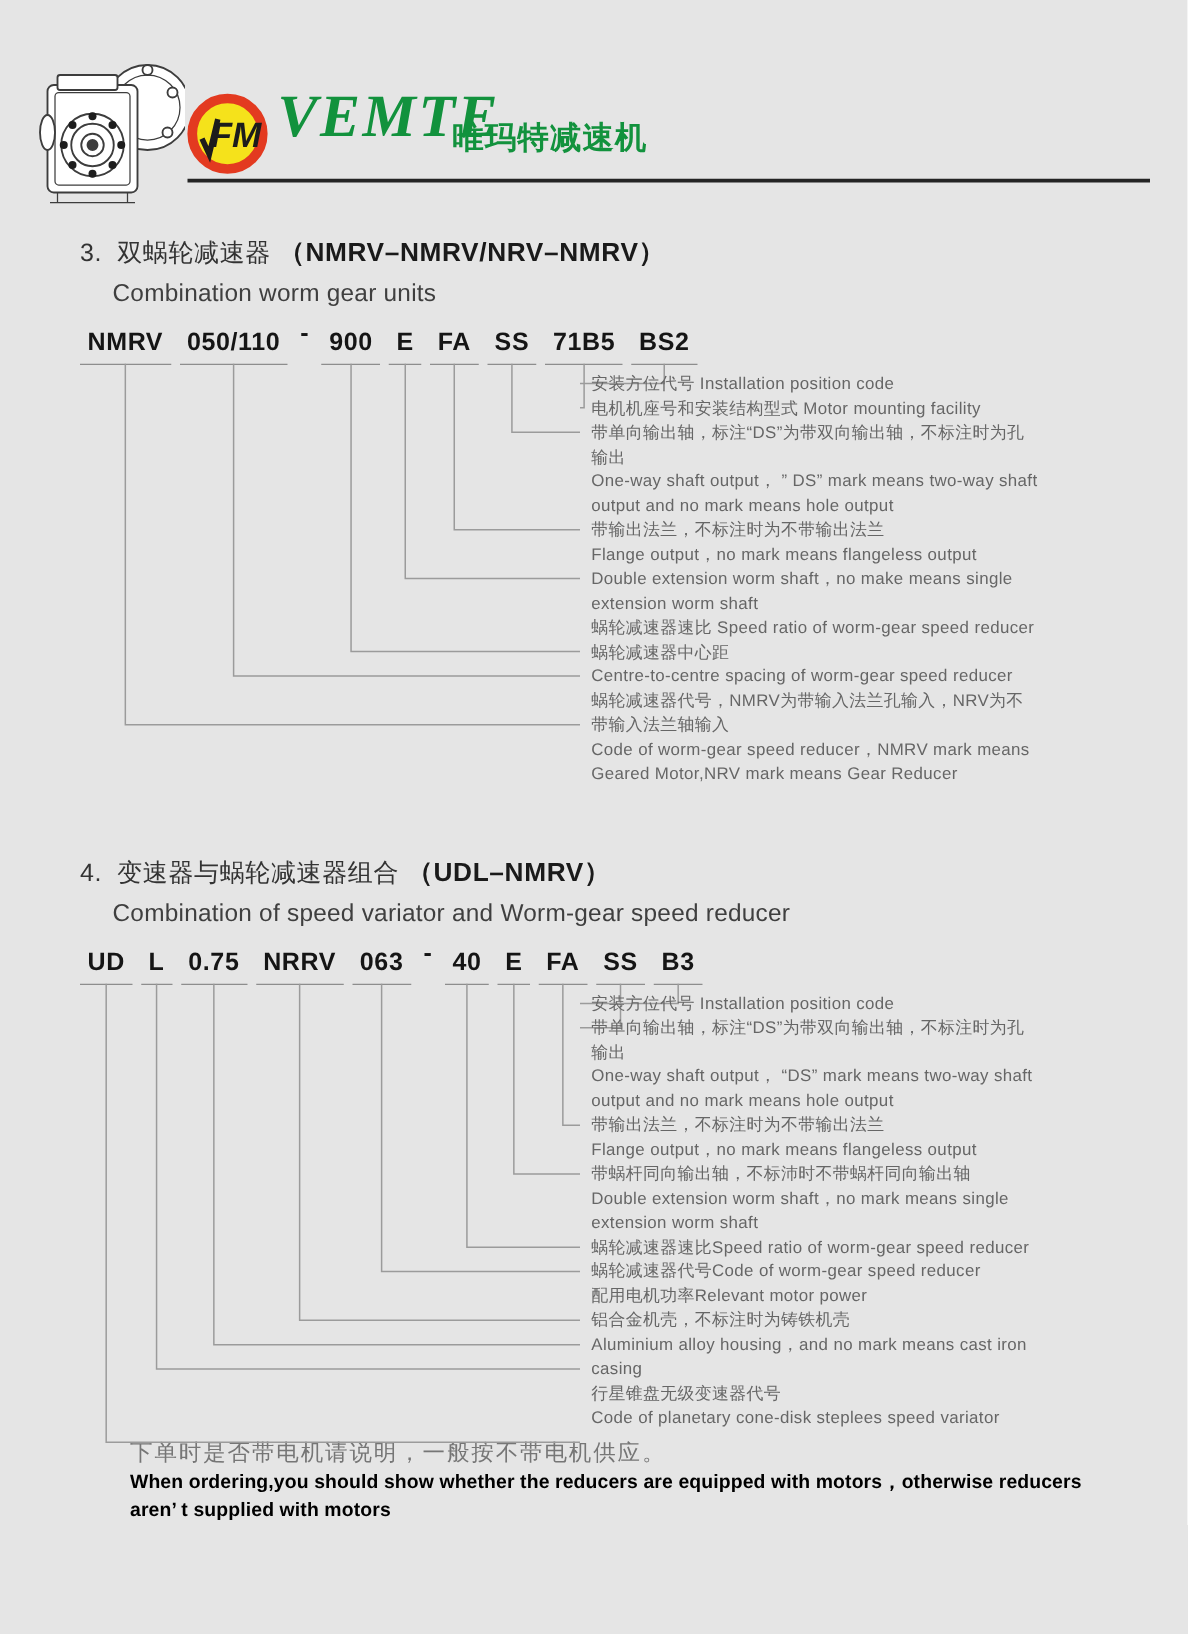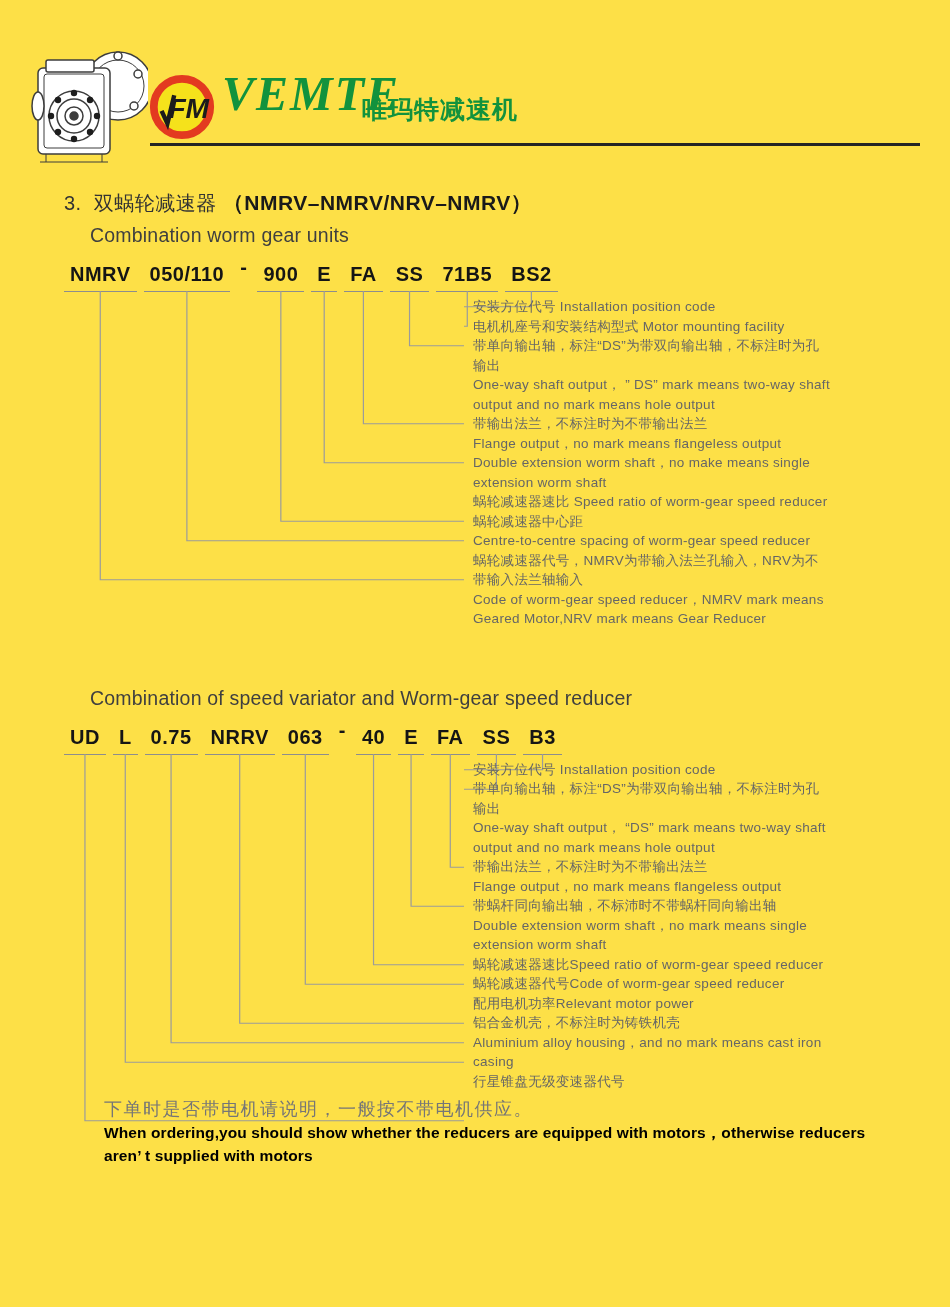--- a/index.html
+++ b/index.html
@@ -1,18 +1,18 @@
 <!DOCTYPE html>
 <html><head>
 <meta charset="utf-8">
 <style>
   html, body { margin:0; padding:0; background:#ffffff; }
   .page {
     position:relative; width:950px; height:1307px; margin:0 auto;
-    background:#fde047; overflow:hidden;
+    background:#e5e5e5; overflow:hidden;
     font-family:"Liberation Sans", sans-serif; color:#333;
   }
   
   .header { position:relative; height:150px; }
   .gearbox-svg { position:absolute; left:30px; top:44px; width:118px; height:124px; }
   .emblem-svg { position:absolute; left:147px; top:72px; width:70px; height:70px; }
   .brand-name {
     position:absolute; left:222px; top:66px;
     font-family:"Liberation Serif", serif; font-style:italic; font-weight:bold;
     font-size:48px; color:#12923d; letter-spacing:2px;
@@ -161,20 +161,25 @@
             <polyline points="299.40625,28 299.40625,160.75 400,160.75" fill="none" stroke="#9b9b9b" stroke-width="1.2"></polyline>
             <polyline points="260.203125,28 260.203125,199.75 400,199.75" fill="none" stroke="#9b9b9b" stroke-width="1.2"></polyline>
             <polyline points="216.84375,28 216.84375,258.25 400,258.25" fill="none" stroke="#9b9b9b" stroke-width="1.2"></polyline>
             <polyline points="122.8828125,28 122.8828125,277.75 400,277.75" fill="none" stroke="#9b9b9b" stroke-width="1.2"></polyline>
             <polyline points="36.265625,28 36.265625,316.75 400,316.75" fill="none" stroke="#9b9b9b" stroke-width="1.2"></polyline>
           </svg>
       </div>
     </section>
 
     <section class="code-section second">
+      <h3 class="sec-title">
+        <span class="t-num">4.</span>
+        <span class="t-cn">变速器与蜗轮减速器组合</span>
+        <span class="t-model">（UDL–NMRV）</span>
+      </h3>
       <div class="sec-sub">Combination of speed variator and Worm-gear speed reducer</div>
       <div class="diagram">
         <div class="code-row">
             <span class="code-seg underlined">UD</span>
             <span class="code-seg underlined">L</span>
             <span class="code-seg underlined">0.75</span>
             <span class="code-seg underlined">NRRV</span>
             <span class="code-seg underlined">063</span>
             <span class="code-seg dash">-</span>
             <span class="code-seg underlined">40</span>
@@ -211,20 +216,21 @@
             <div class="annotation-entry">
               <div class="ann-line">配用电机功率Relevant motor power</div>
             </div>
             <div class="annotation-entry">
               <div class="ann-line">铝合金机壳，不标注时为铸铁机壳</div>
               <div class="ann-line">Aluminium alloy housing，and no mark means cast iron</div>
               <div class="ann-line">casing</div>
             </div>
             <div class="annotation-entry">
               <div class="ann-line">行星锥盘无级变速器代号</div>
+              <div class="ann-line">Code of planetary cone-disk steplees speed variator</div>
             </div>
           </div>
         <svg class="leads" width="854" height="424" viewBox="0 0 854 424">
             <polyline points="478.5390625,28 478.5390625,43.75 400,43.75" fill="none" stroke="#9b9b9b" stroke-width="1.2"></polyline>
             <polyline points="432.40625,28 432.40625,63.25 400,63.25" fill="none" stroke="#9b9b9b" stroke-width="1.2"></polyline>
             <polyline points="386.28125,28 386.28125,141.25 400,141.25" fill="none" stroke="#9b9b9b" stroke-width="1.2"></polyline>
             <polyline points="347.078125,28 347.078125,180.25 400,180.25" fill="none" stroke="#9b9b9b" stroke-width="1.2"></polyline>
             <polyline points="309.53125,28 309.53125,238.75 400,238.75" fill="none" stroke="#9b9b9b" stroke-width="1.2"></polyline>
             <polyline points="241.296875,28 241.296875,258.25 400,258.25" fill="none" stroke="#9b9b9b" stroke-width="1.2"></polyline>
             <polyline points="175.703125,28 175.703125,297.25 400,297.25" fill="none" stroke="#9b9b9b" stroke-width="1.2"></polyline>

